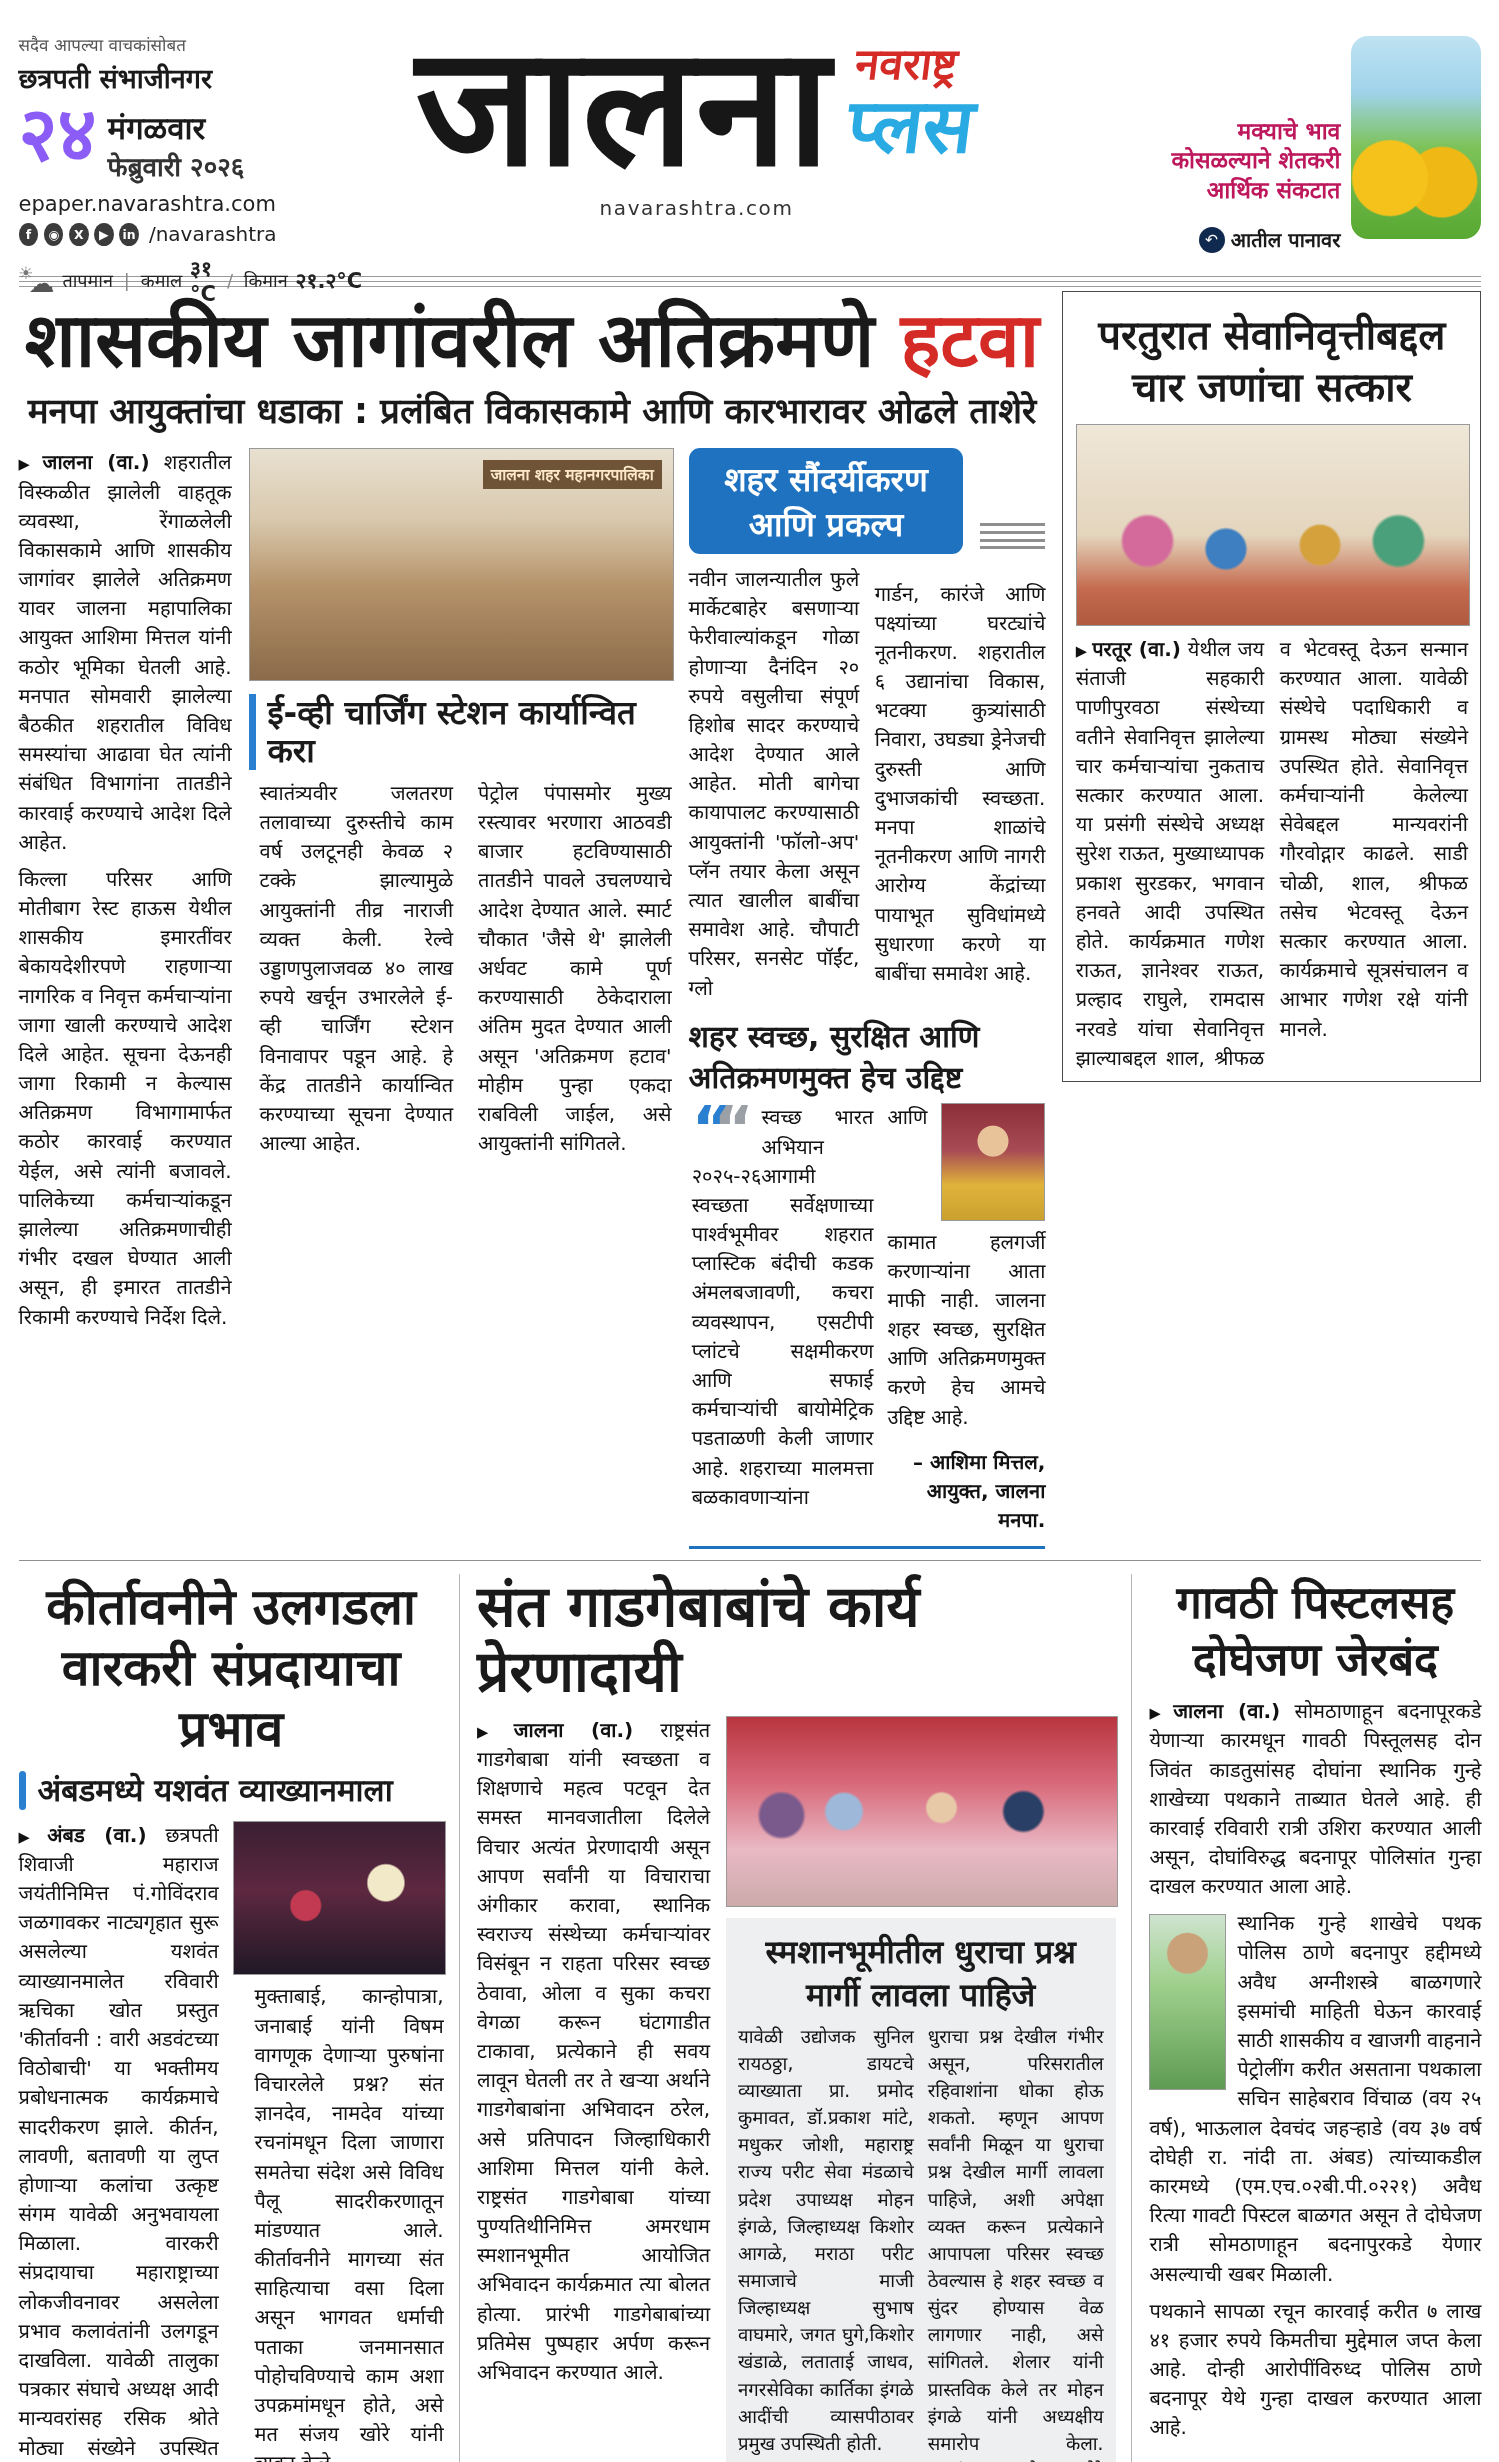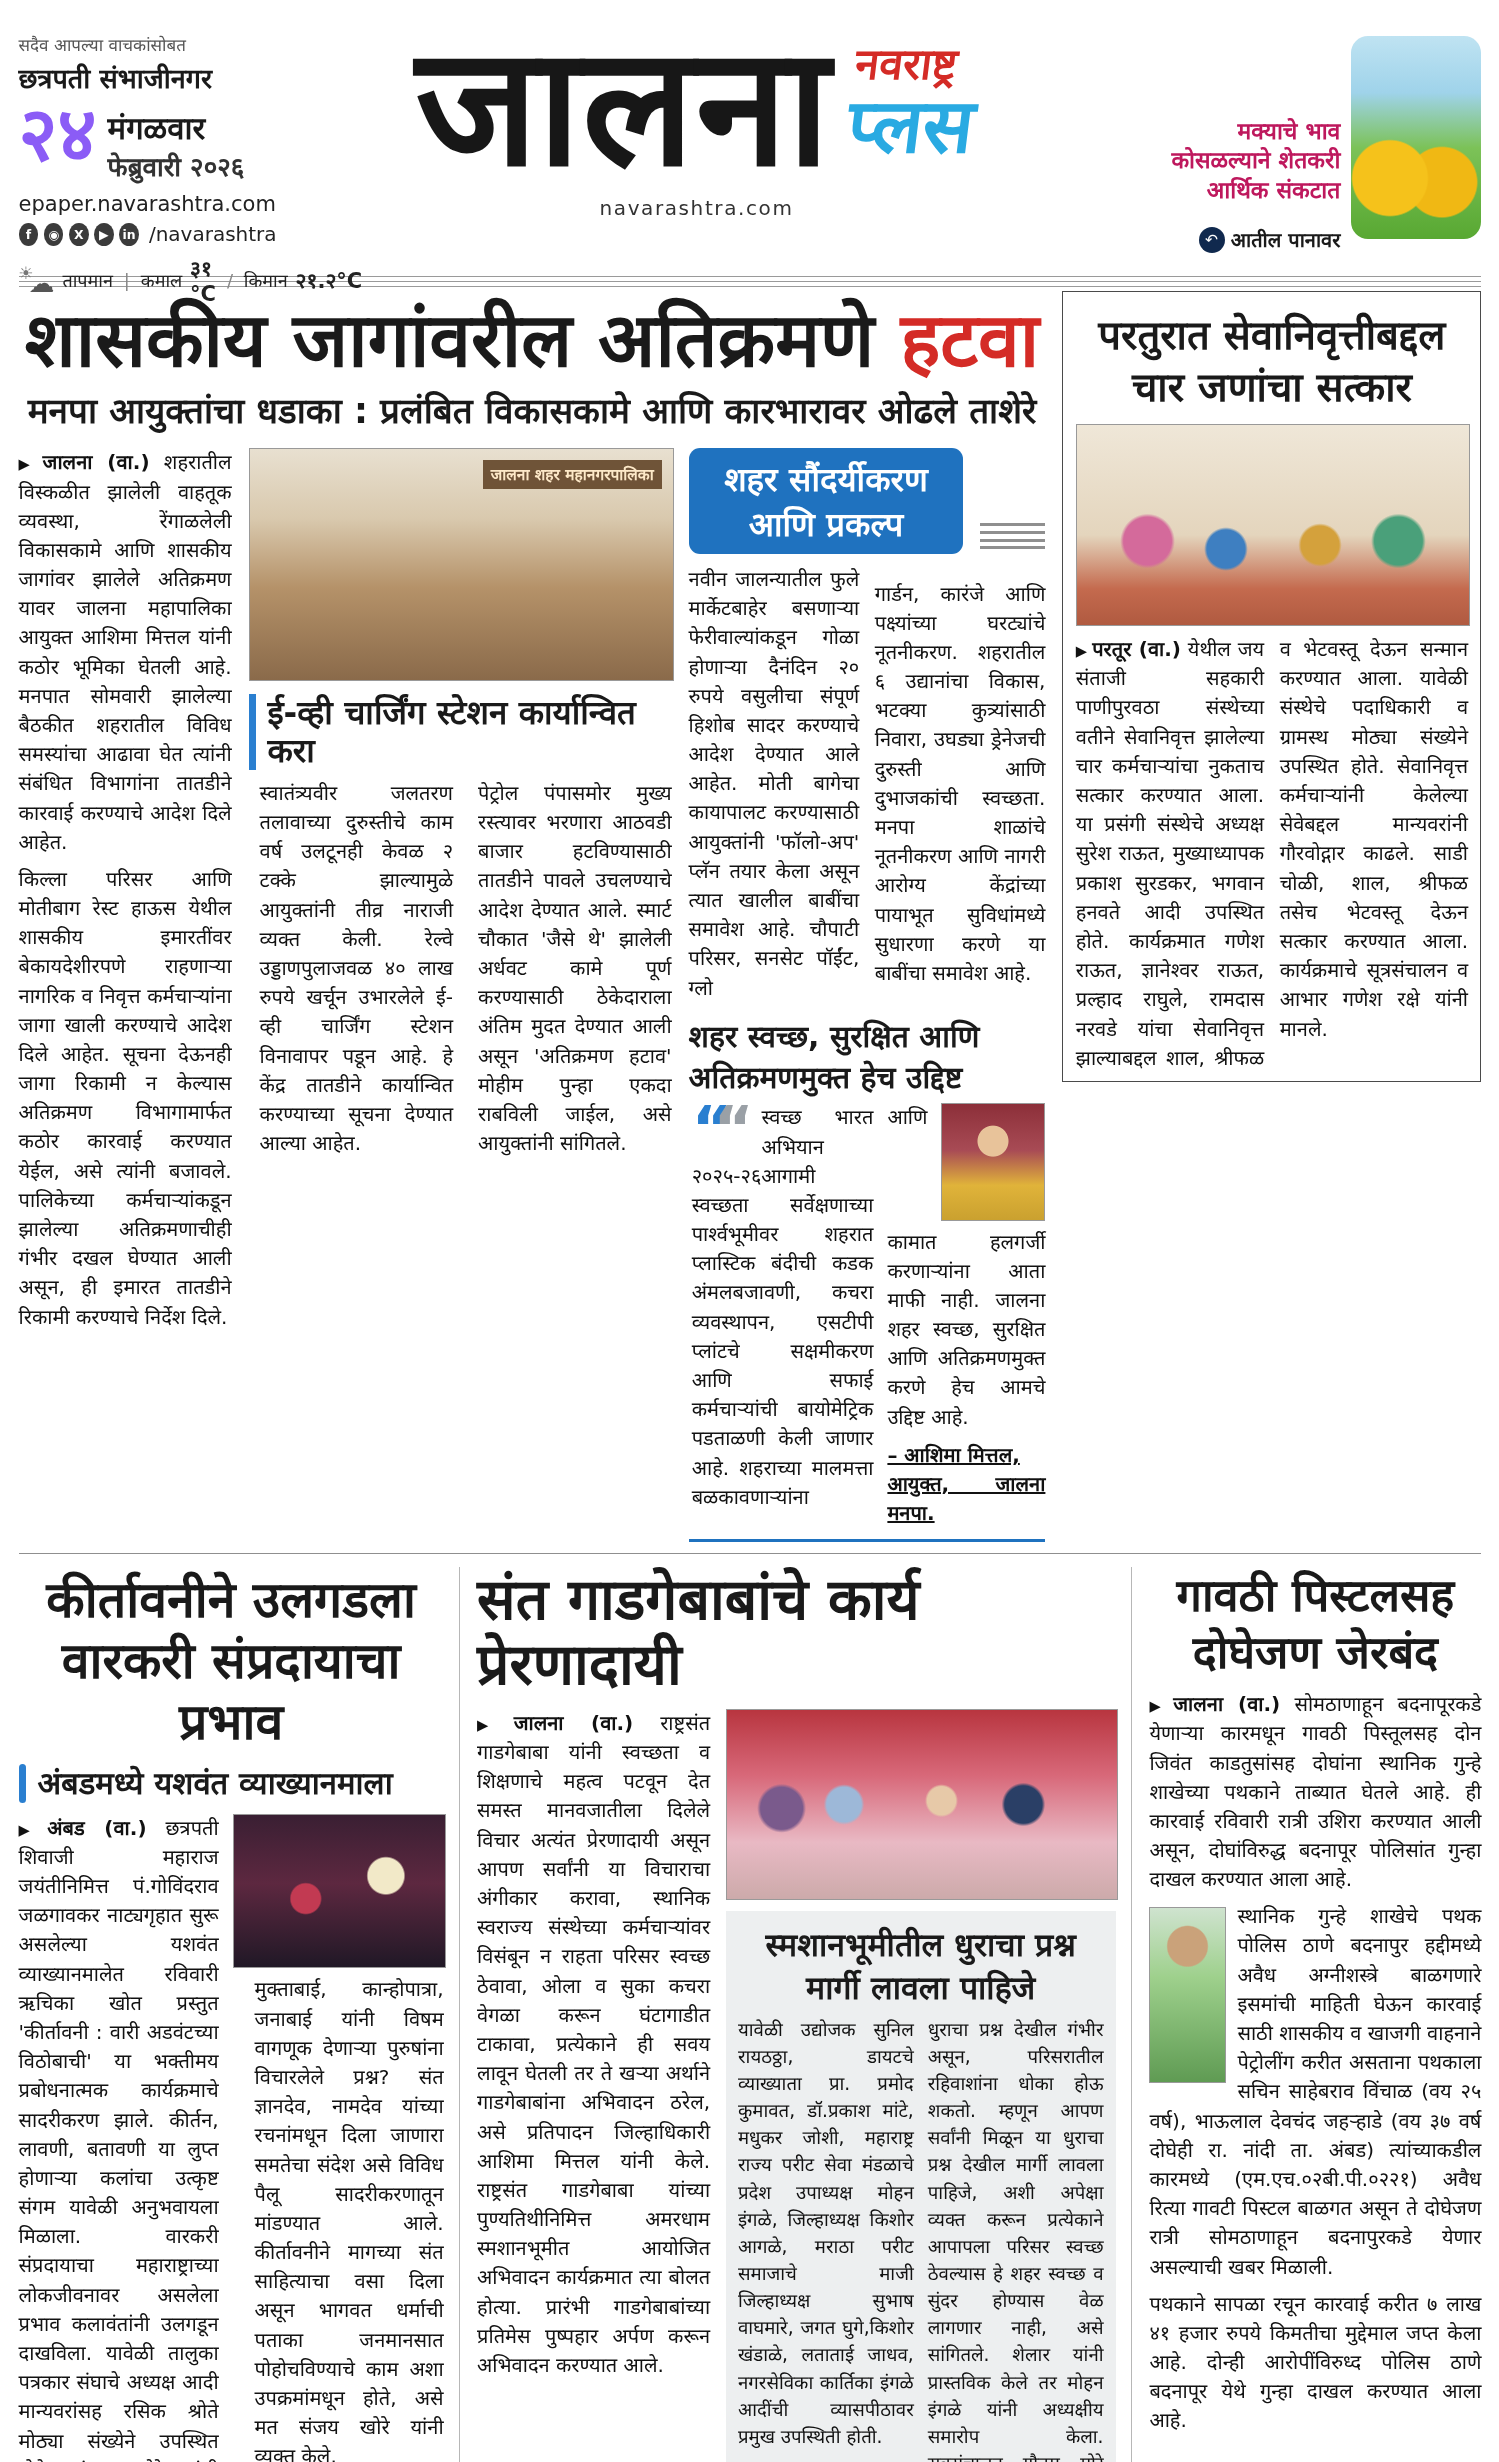--- a/index.html
+++ b/index.html
@@ -83,21 +83,21 @@
   .quote-sec{margin-top:12.4px;}
   .quote-title{font-size:30px;font-weight:800;margin-bottom:6.2px;}
   .quote-cols{display:flex;gap:14px;}
   .quote-cols .qc1{flex:1.15;position:relative;padding-left:3.1px;}
   .qmark{font-size:61px;font-weight:800;line-height:.6;float:left;margin:6.2px 7.8px 0 0;}
   .qm-b{color:#2a7fd0;} .qm-g{color:#9aa0a6;margin-left:-26px;}
   .quote-cols .qc2{flex:1;}
   .portrait{float:right;width:102px;height:116px;margin:0 0 6.2px 7.8px;border:0.8px solid #999;background:
     radial-gradient(circle at 50% 32%,#e8c39a 0 16%,transparent 17%),
     linear-gradient(180deg,#8c2f39 0%,#a84b55 40%,#e0b33a 70%,#caa12f 100%);}
-  .q-attr{font-weight:800;font-size:20px;margin-top:9px;text-decoration:underline;}
+  .q-attr{text-align:right;font-weight:800;font-size:20px;margin-top:16px;}
   .blue-rule{border-top:3.9px solid #1f72bf;margin-top:11px;}
   
   .partur-box{border:1.6px solid #4a4a4a;padding:12.4px 12.4px 7.8px 12.4px;}
   .partur-h{font-size:40px;font-weight:800;text-align:center;line-height:1.28;margin:6.2px 0 11px 0;}
   .photo-partur{height:200px;background:
     radial-gradient(circle at 18% 58%,#d46a9b 0 7%,transparent 8%),
     radial-gradient(circle at 38% 62%,#3e7fc1 0 7%,transparent 8%),
     radial-gradient(circle at 62% 60%,#d4a13c 0 7%,transparent 8%),
     radial-gradient(circle at 82% 58%,#4aa07a 0 7%,transparent 8%),
     linear-gradient(180deg,#efe7d8 0%,#e4d5bd 55%,#c46a4e 82%,#b05a40 100%);}

